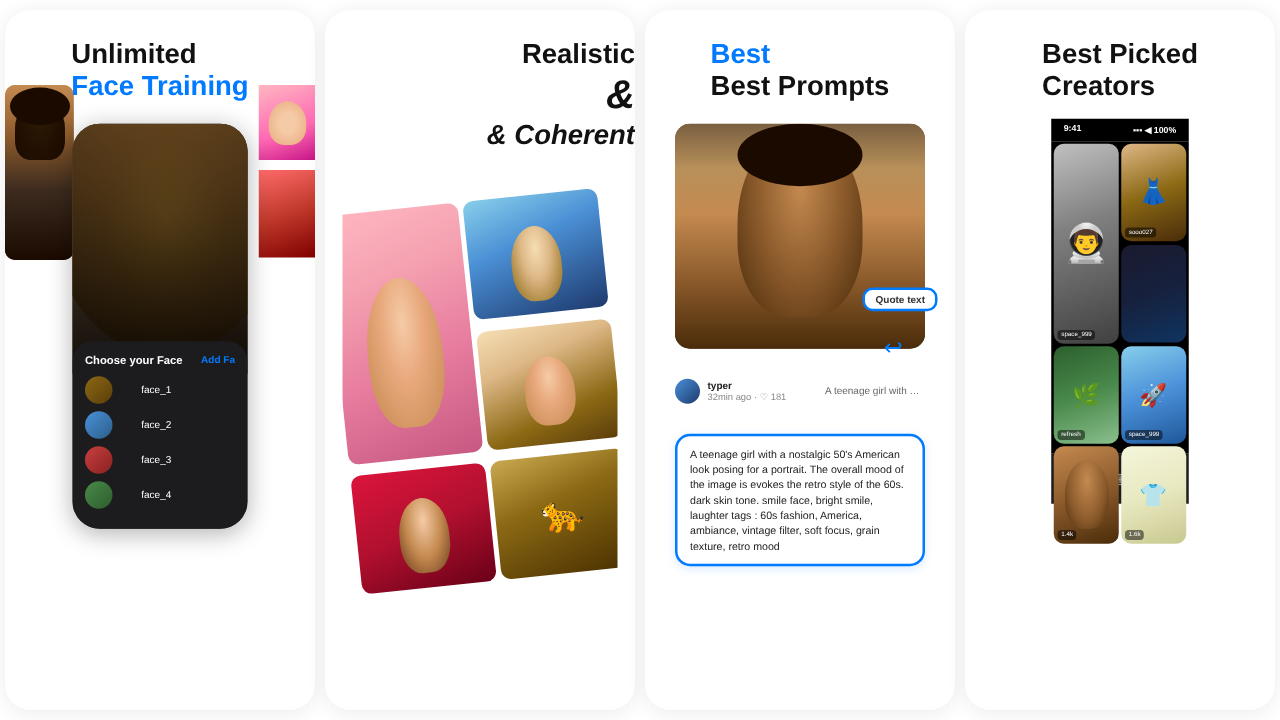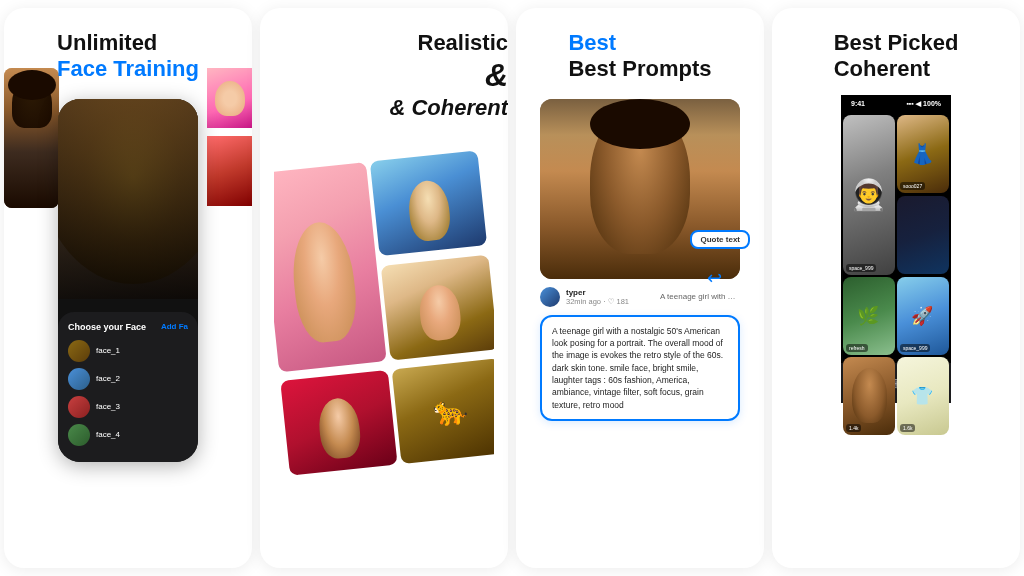--- a/index.html
+++ b/index.html
@@ -35,21 +35,21 @@
       margin-bottom: 12px;
       z-index: 2;
     }
     .card-title .accent {
       color: #007AFF;
     }
 
     
     .card1 .phone-mockup {
       width: 140px;
-      height: 363px;
+      height: 324px;
       background: #111;
       border-radius: 22px;
       position: relative;
       overflow: hidden;
       margin-top: 4px;
       box-shadow: 0 4px 20px rgba(0,0,0,0.3);
     }
 
     .card1 .bg-photo {
       position: absolute;
@@ -99,21 +99,21 @@
 
     .face-panel-link {
       font-size: 8px;
       color: #007AFF;
       font-weight: 600;
     }
 
     .face-item {
       display: flex;
       align-items: center;
-      gap: 6px;
+      gap: 23px;
       margin-bottom: 6px;
     }
 
     .face-avatar {
       width: 22px;
       height: 22px;
       border-radius: 50%;
       background: linear-gradient(135deg, #8B6914, #5C3D0A);
       overflow: hidden;
       flex-shrink: 0;
@@ -204,21 +204,21 @@
     .pt3 { background: linear-gradient(160deg, #F5DEB3 0%, #DEB887 30%, #8B6914 70%, #5C3D0A 100%); }
     .pt5 { background: linear-gradient(160deg, #DC143C 0%, #8B0000 50%, #4A0000 100%); }
     .pt6 { background: linear-gradient(160deg, #D4A520 0%, #8B7536 50%, #4A3A20 100%); }
 
     
     .card3-content {
       width: 100%;
       display: flex;
       flex-direction: column;
       align-items: center;
-      gap: 8px;
+      gap: 24px;
       margin-top: 4px;
     }
 
     .main-portrait {
       width: 170px;
       height: 180px;
       border-radius: 12px;
       background: linear-gradient(180deg, #8B7355 0%, #D4A574 30%, #8B5A2B 60%, #4A2C0A 100%);
       position: relative;
       overflow: hidden;
@@ -455,21 +455,21 @@
 
     <div class="quote-bubble">
       <span>A teenage girl with a nostalgic 50's American look posing for a portrait. The overall mood of the image is evokes the retro style of the 60s. dark skin tone. smile face, bright smile, laughter tags : 60s fashion, America, ambiance, vintage filter, soft focus, grain texture, retro mood</span>
     </div>
   </div>
 </div>
 
 <div class="feature-card">
   <div class="card-title">
     <span>Best Picked</span><br>
-    <span>Coherent</span>
+    <span>Creators</span>
   </div>
 
   <div class="creators-phone">
     <div class="phone-status-bar">
       <span>9:41</span>
       <span>▪▪▪ ◀ 100%</span>
     </div>
 
     <div class="creators-grid">
 

